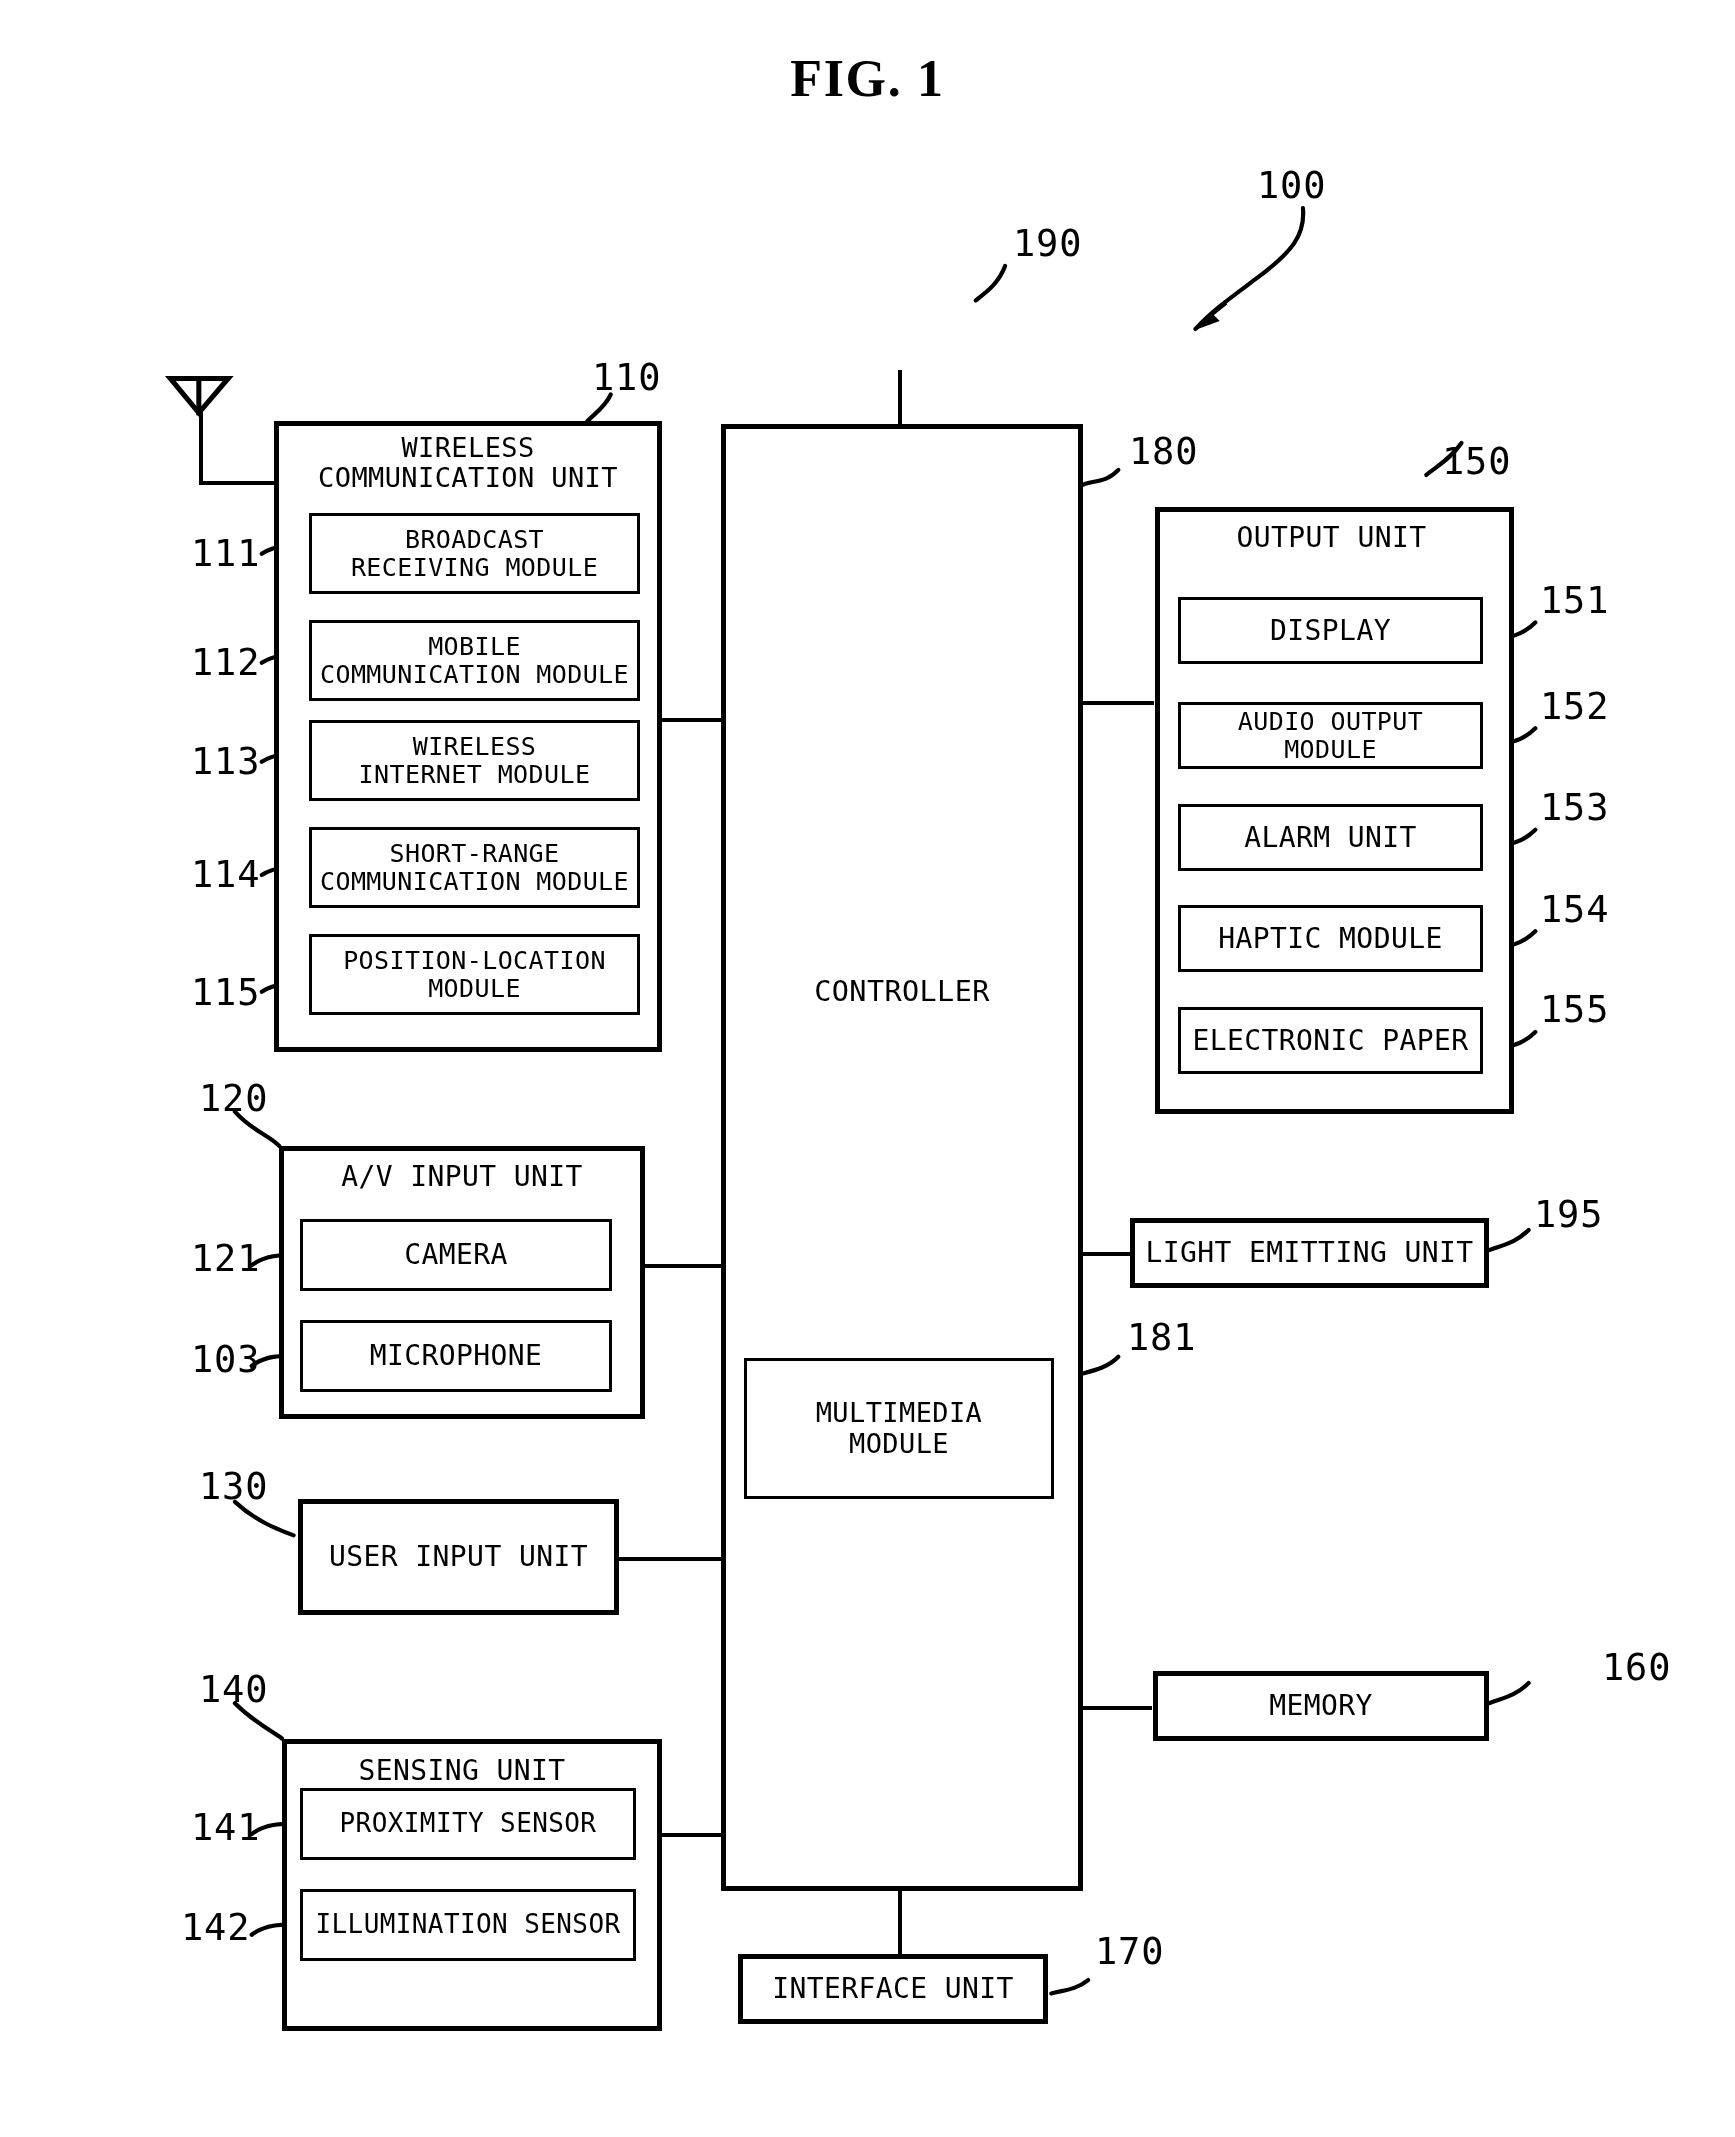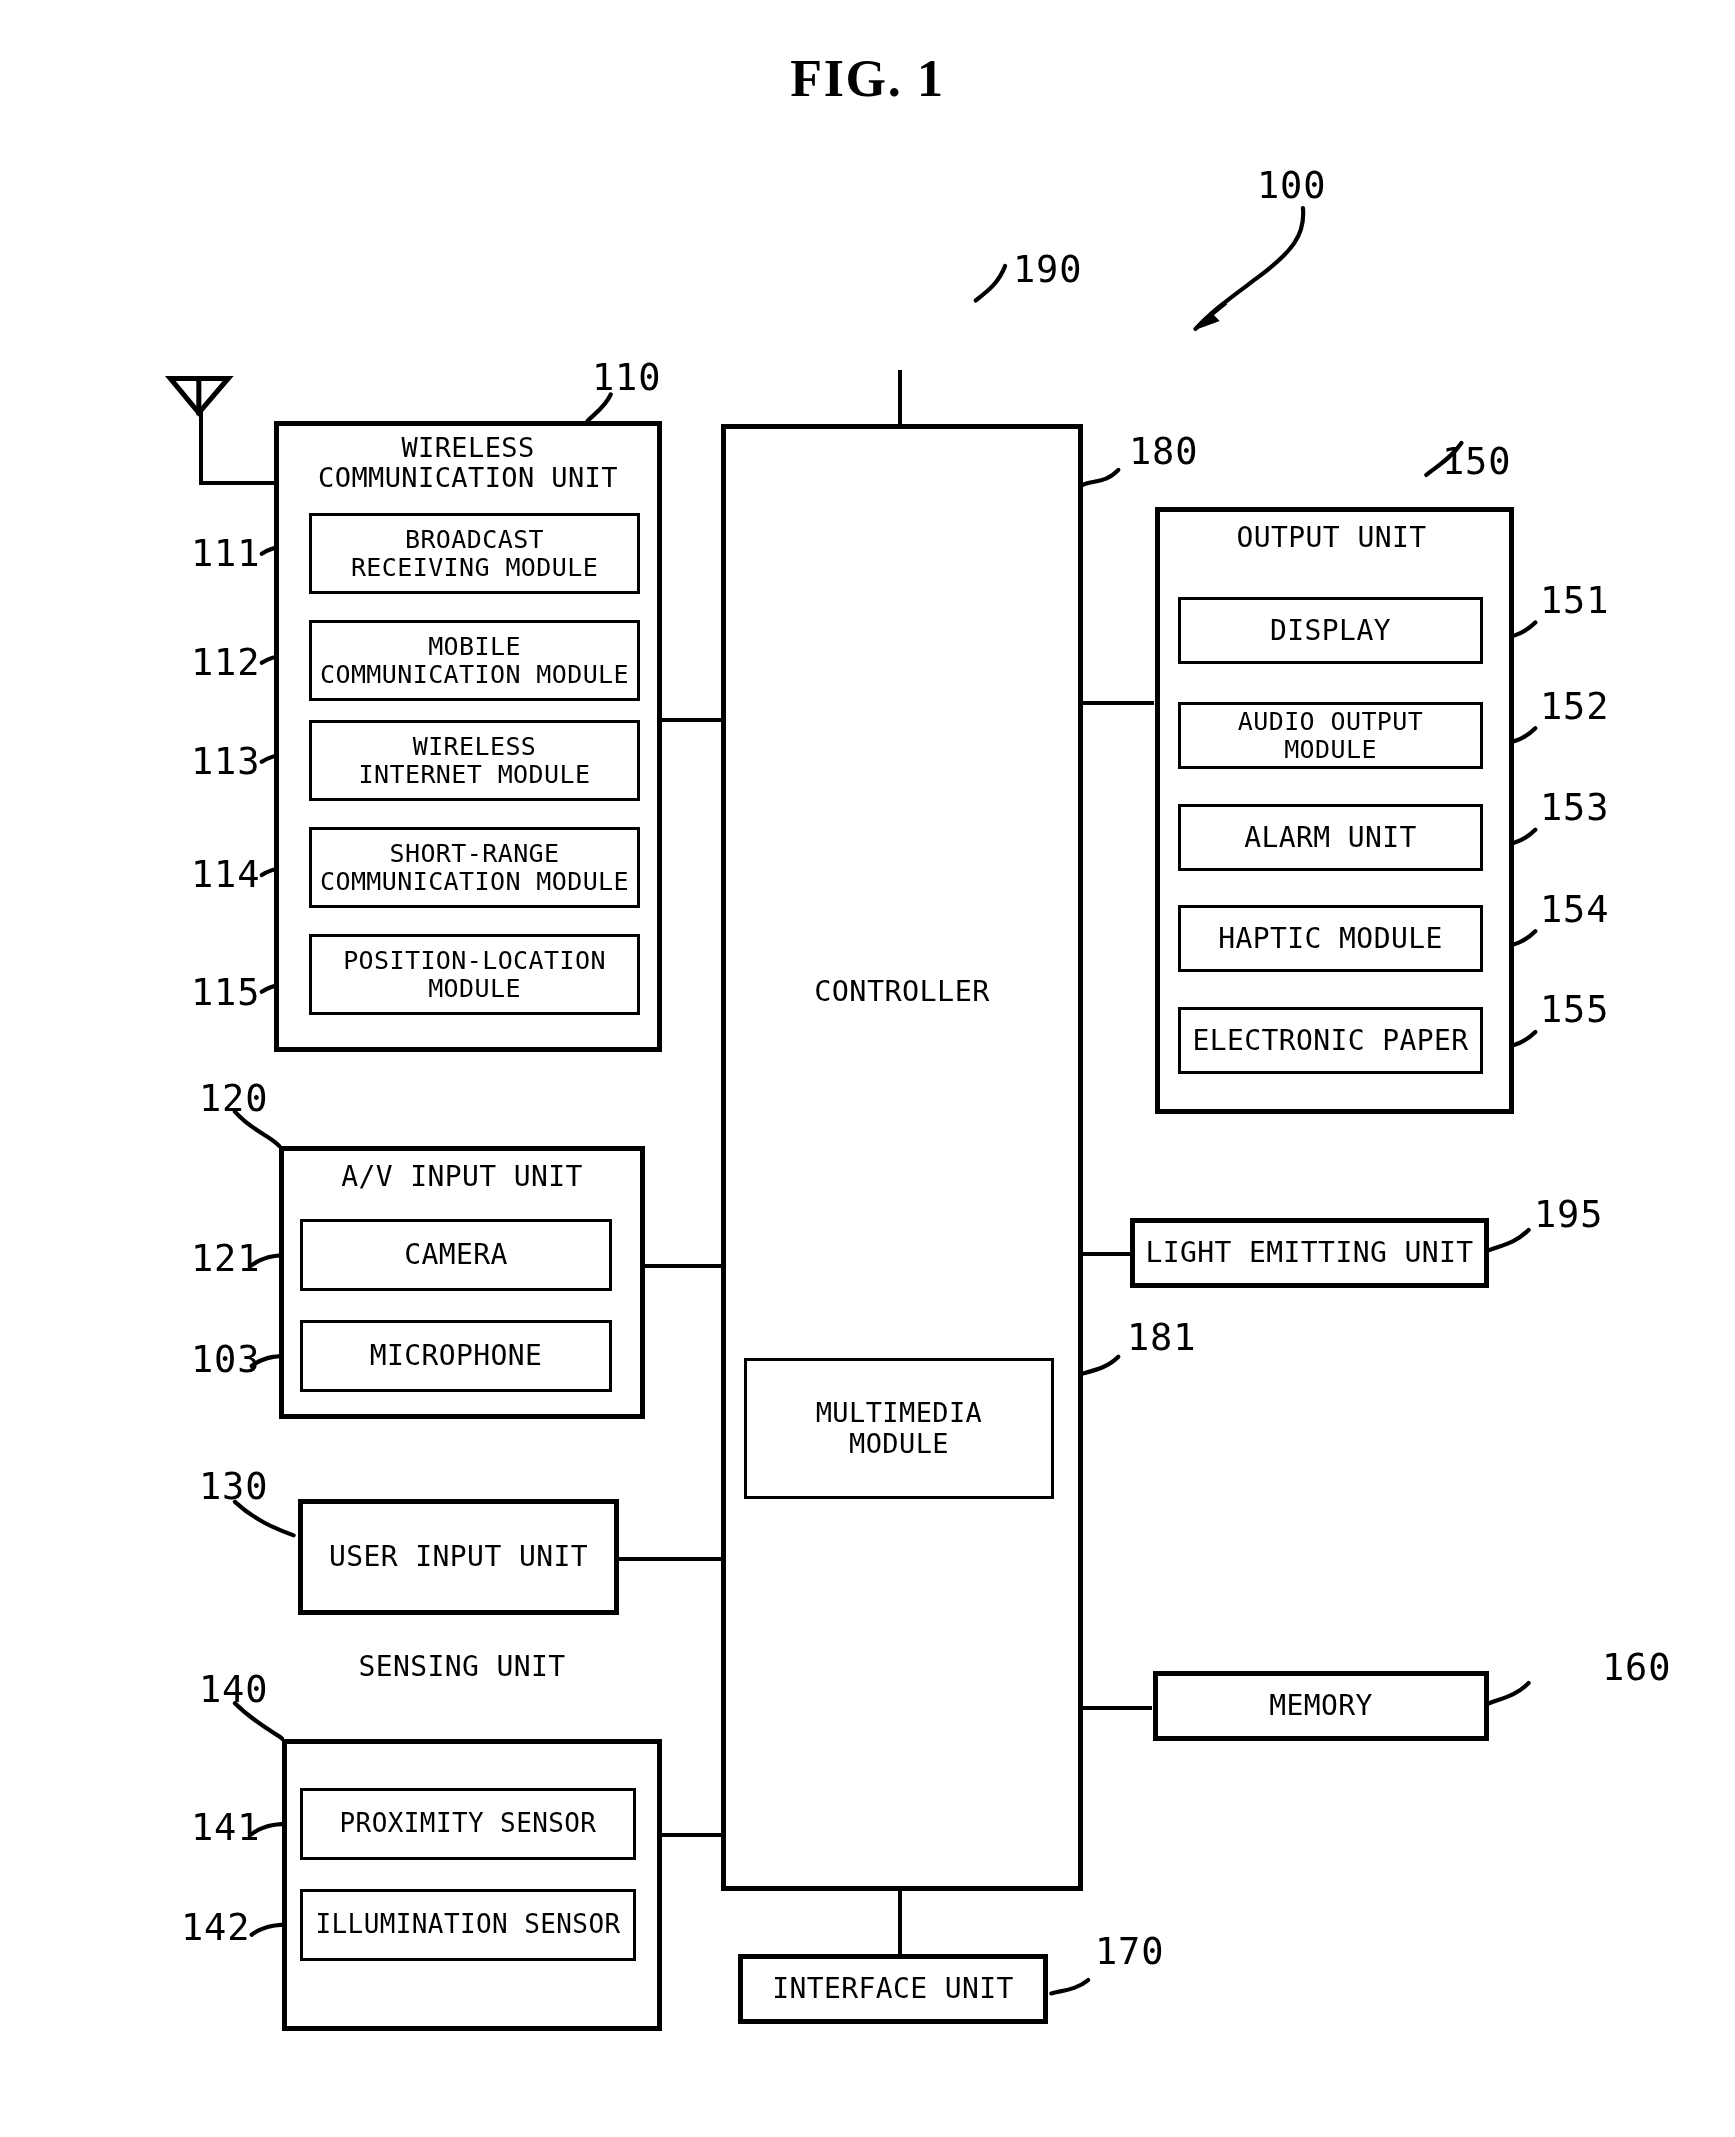--- a/index.html
+++ b/index.html
@@ -176,21 +176,21 @@
     </g>
 
     <path d="M1425,392 L1452,382 L1444,374 L1462,362 Z" fill="#000" stroke="#000" stroke-width="2"></path>
 
     <g stroke="#000" stroke-width="6" fill="none">
       <path d="M203,451 L272,451 L237,492 Z"></path>
       <path d="M237,451 L237,495"></path>
     </g>
   </svg>
 
-  <div class="ref" style="left:1013px; top:248px;text-align:center;">190</div>
+  <div class="ref" style="left:1013px; top:222px;text-align:center;">190</div>
 
   <div class="box outer" style="left:721px; top:424px; width:362px; height:1467px;">
   </div>
   <div class="grp-title" style="left:721px; top:976px; width:362px; font-size:28.5px;">CONTROLLER</div>
   <div class="ref" style="left:1129px; top:430px;">180</div>
 
   <div class="box inner" style="left:744px; top:1358px; width:310px; height:141px; font-size:27px;">
     <span class="lbl">
       <span>MULTIMEDIA</span><br>
       <span>MODULE</span>
@@ -263,21 +263,21 @@
     <span class="lbl">MICROPHONE</span>
   </div>
   <div class="ref" style="left:191px; top:1338px;">103</div>
 
   <div class="box outer" style="left:298px; top:1499px; width:321px; height:116px; font-size:28px;">
     <span class="lbl">USER INPUT UNIT</span>
   </div>
   <div class="ref" style="left:199px; top:1465px;">130</div>
 
   <div class="box outer" style="left:282px; top:1739px; width:380px; height:292px;"></div>
-  <div class="grp-title" style="left:282px; top:1651px; width:360px; font-size:28px;">SENSING UNIT</div>
+  <div class="grp-title" style="left:282px; top:1755px; width:360px; font-size:28px;">SENSING UNIT</div>
   <div class="ref" style="left:199px; top:1668px;">140</div>
 
   <div class="box inner" style="left:300px; top:1788px; width:336px; height:72px; font-size:26px;">
     <span class="lbl">PROXIMITY SENSOR</span>
   </div>
   <div class="ref" style="left:191px; top:1806px;">141</div>
 
   <div class="box inner" style="left:300px; top:1889px; width:336px; height:72px; font-size:26px;">
     <span class="lbl">ILLUMINATION SENSOR</span>
   </div>

